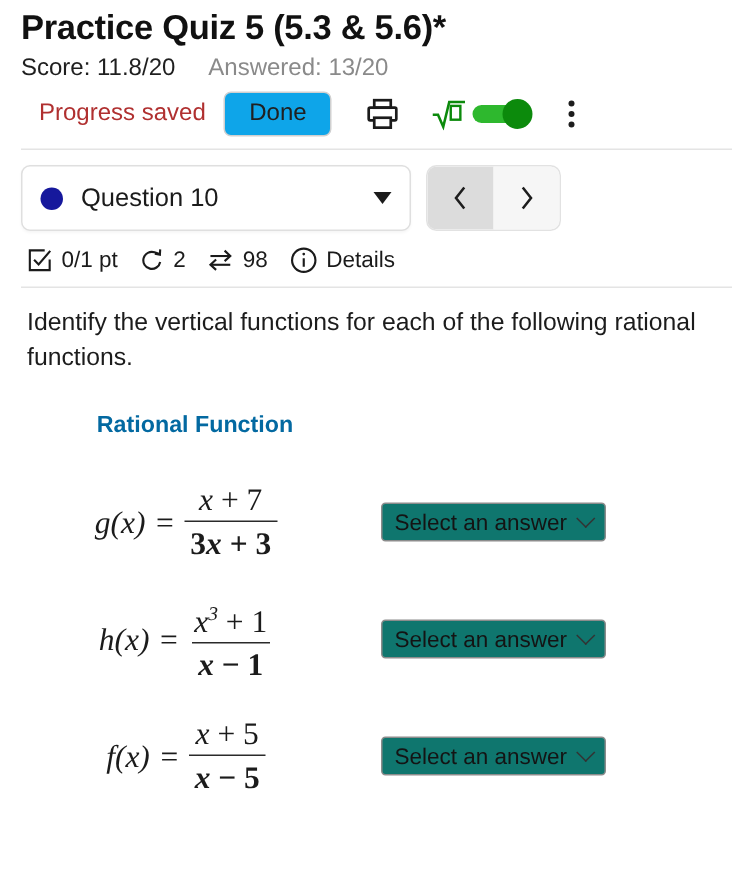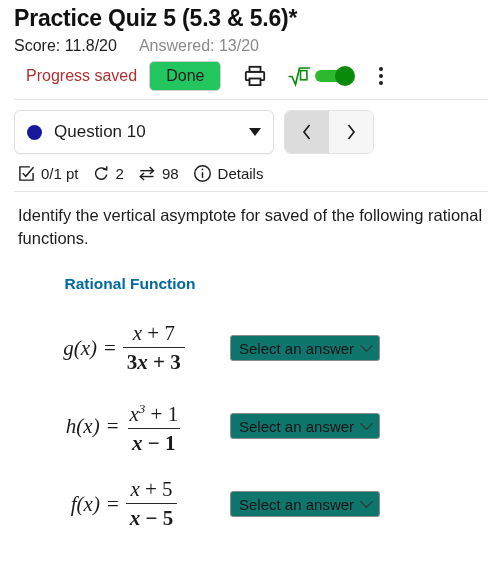--- a/index.html
+++ b/index.html
@@ -38,21 +38,21 @@
     padding: 6px 0 0 26px;
     height: 36px;
   }
   .progress-saved {
     color: #b03030;
     font-size: 16px;
     white-space: nowrap;
   }
   .done-button {
     margin-left: 12px;
-    background: #22c55e;
+    background: #0ea5e9;
     border: 1px solid #d0d0d0;
     border-radius: 5px;
     padding: 4px 16px;
     font-size: 16px;
     color: #202020;
     font-family: "Liberation Sans", sans-serif;
     cursor: pointer;
     line-height: 20px;
   }
   .print-icon { margin-left: 22px; display: flex; align-items: center; cursor: pointer; }
@@ -166,20 +166,21 @@
     color: #0369a1;
   }
   .th-rational { width: 190px; text-align: center; padding-left: 34px; }
   .th-asymptote { width: 230px; text-align: left; padding-left: 8px; }
 
   .rows { padding-top: 14px; }
   .frow {
     display: flex;
     align-items: center;
     height: 78px;
+    gap: 24px;
   }
   .fn-cell {
     width: 212px;
     display: flex;
     justify-content: center;
     align-items: center;
     font-family: "Liberation Serif", serif;
     color: #1b1b1b;
   }
   .mathexp { display: inline-flex; align-items: center; font-size: 21px; }
@@ -322,21 +323,21 @@
         <circle cx="10" cy="5.7" r="0.95" fill="#1b1b1b" stroke="none"></circle>
         <path d="M10 8.6 V14.6"></path>
       </svg>
       <span class="stxt">Details</span>
     </span>
   </div>
 
   <div class="divider"></div>
 
   <div class="question-body">
-    <div>Identify the vertical asymptote for saved of the following rational functions.</div>
+    <div>Identify the vertical functions for each of the following rational functions.</div>
 
     <div class="table-headers">
       <div class="th-rational">Rational Function</div>
     </div>
 
     <div class="rows">
 
       <div class="frow">
         <div class="fn-cell">
           <span class="mathexp">

